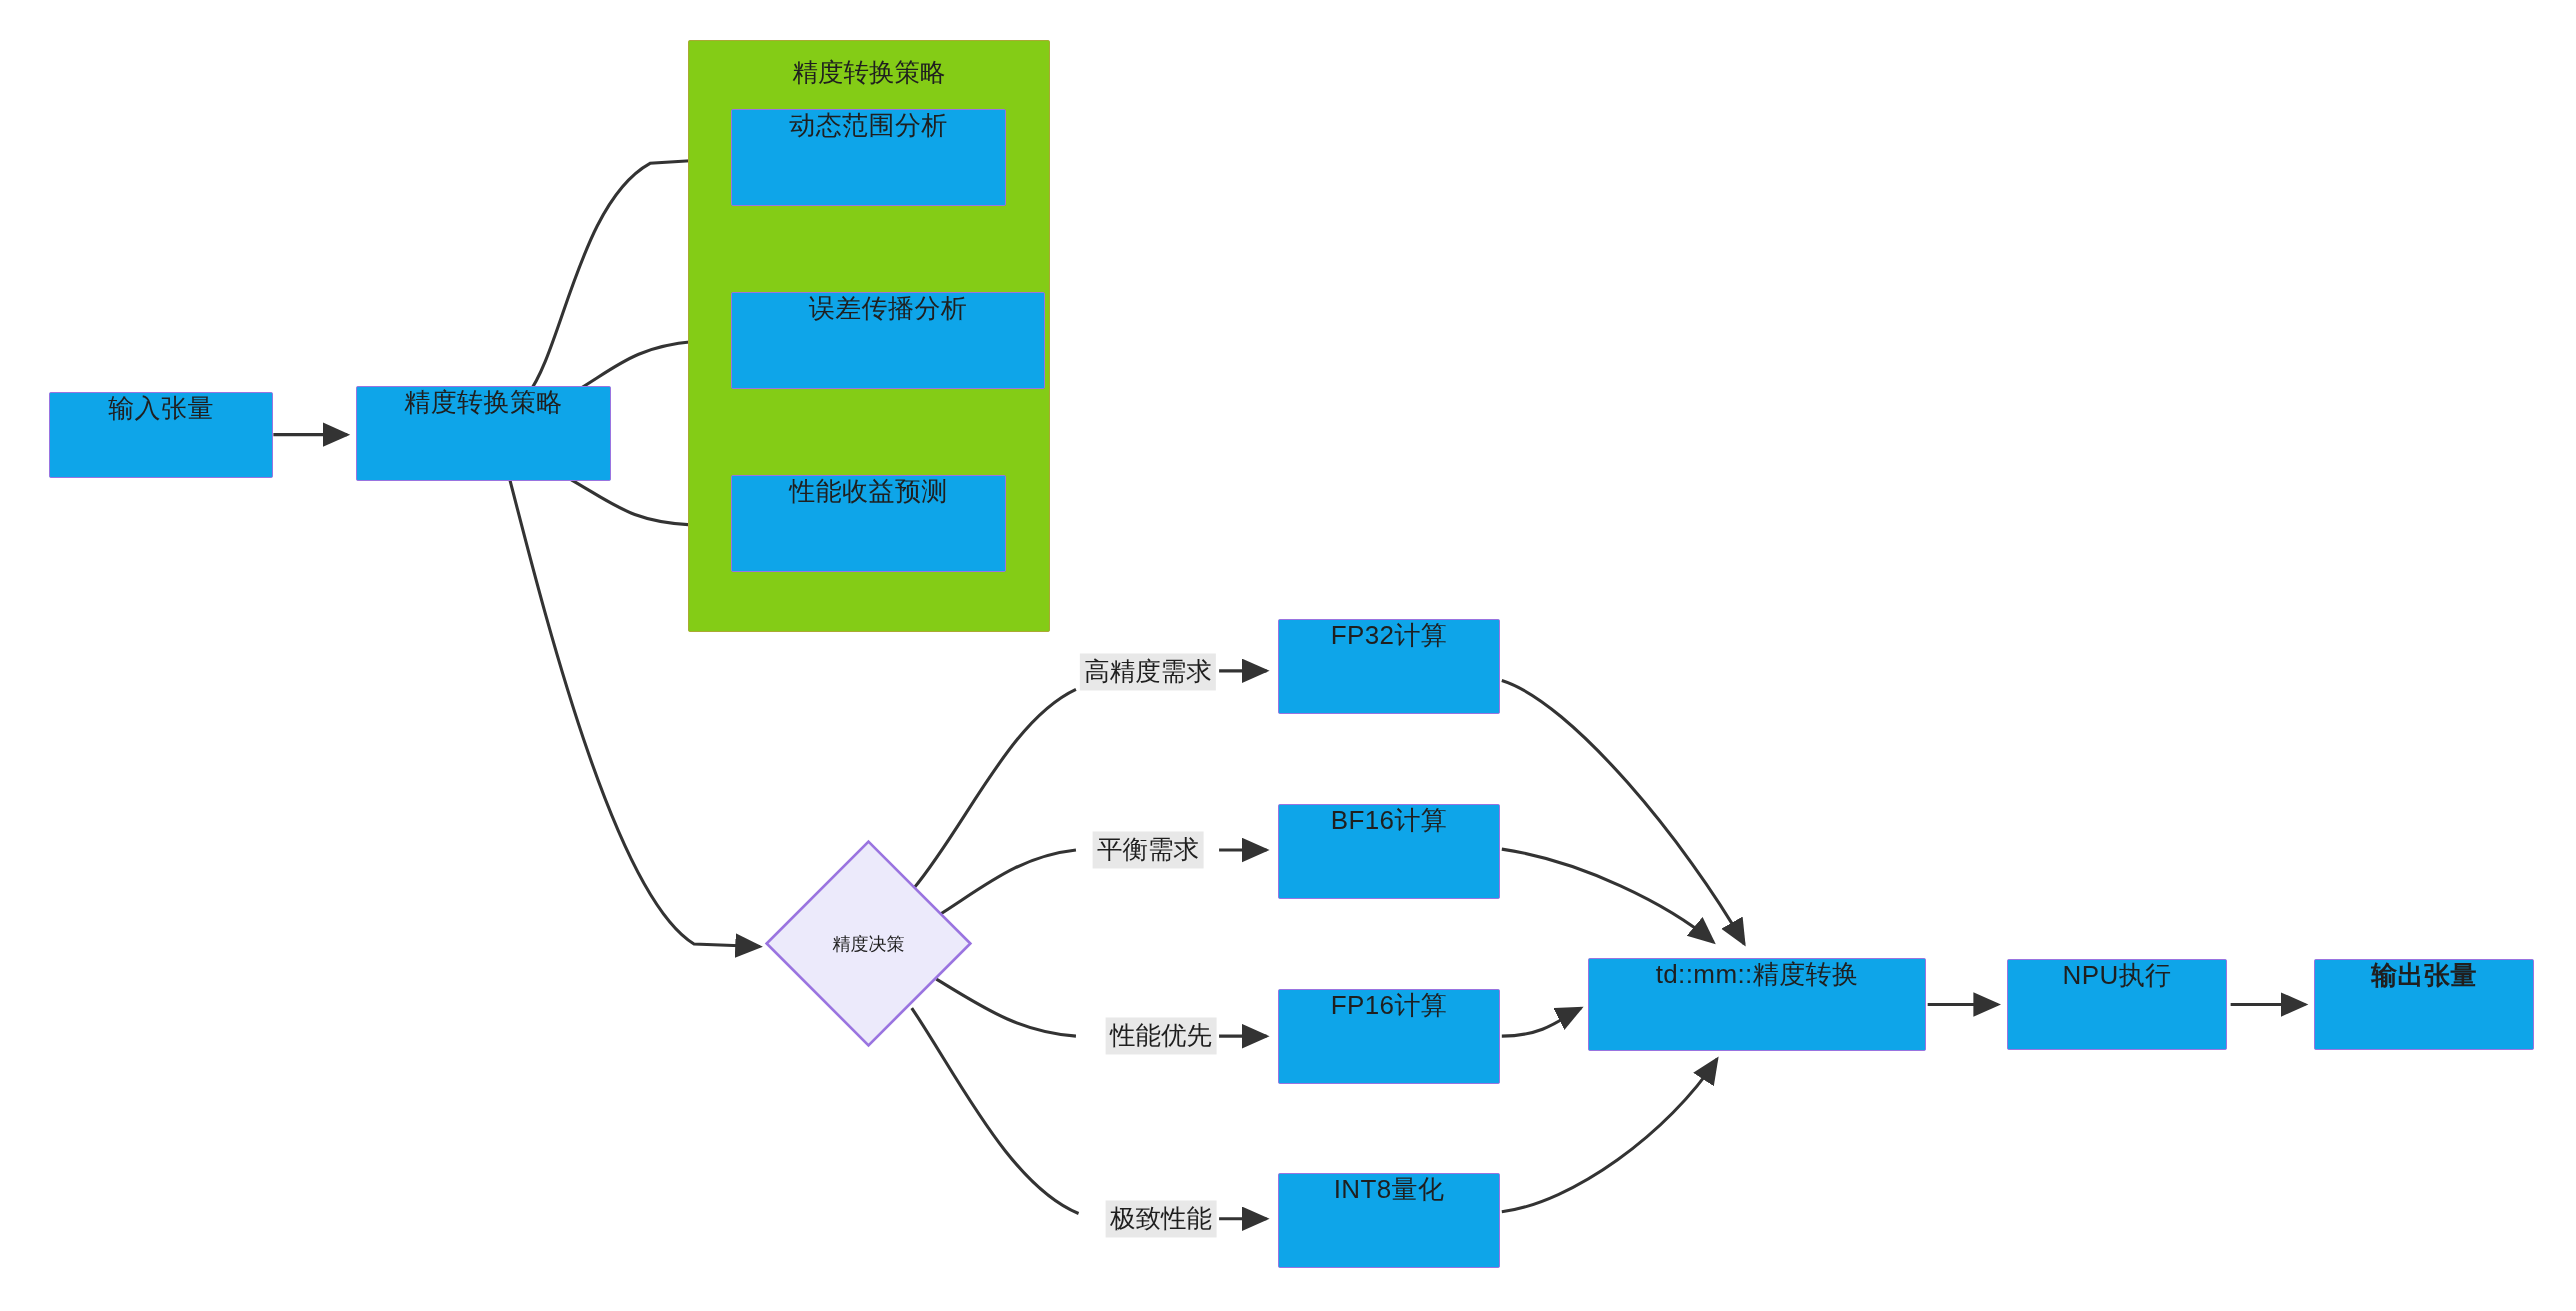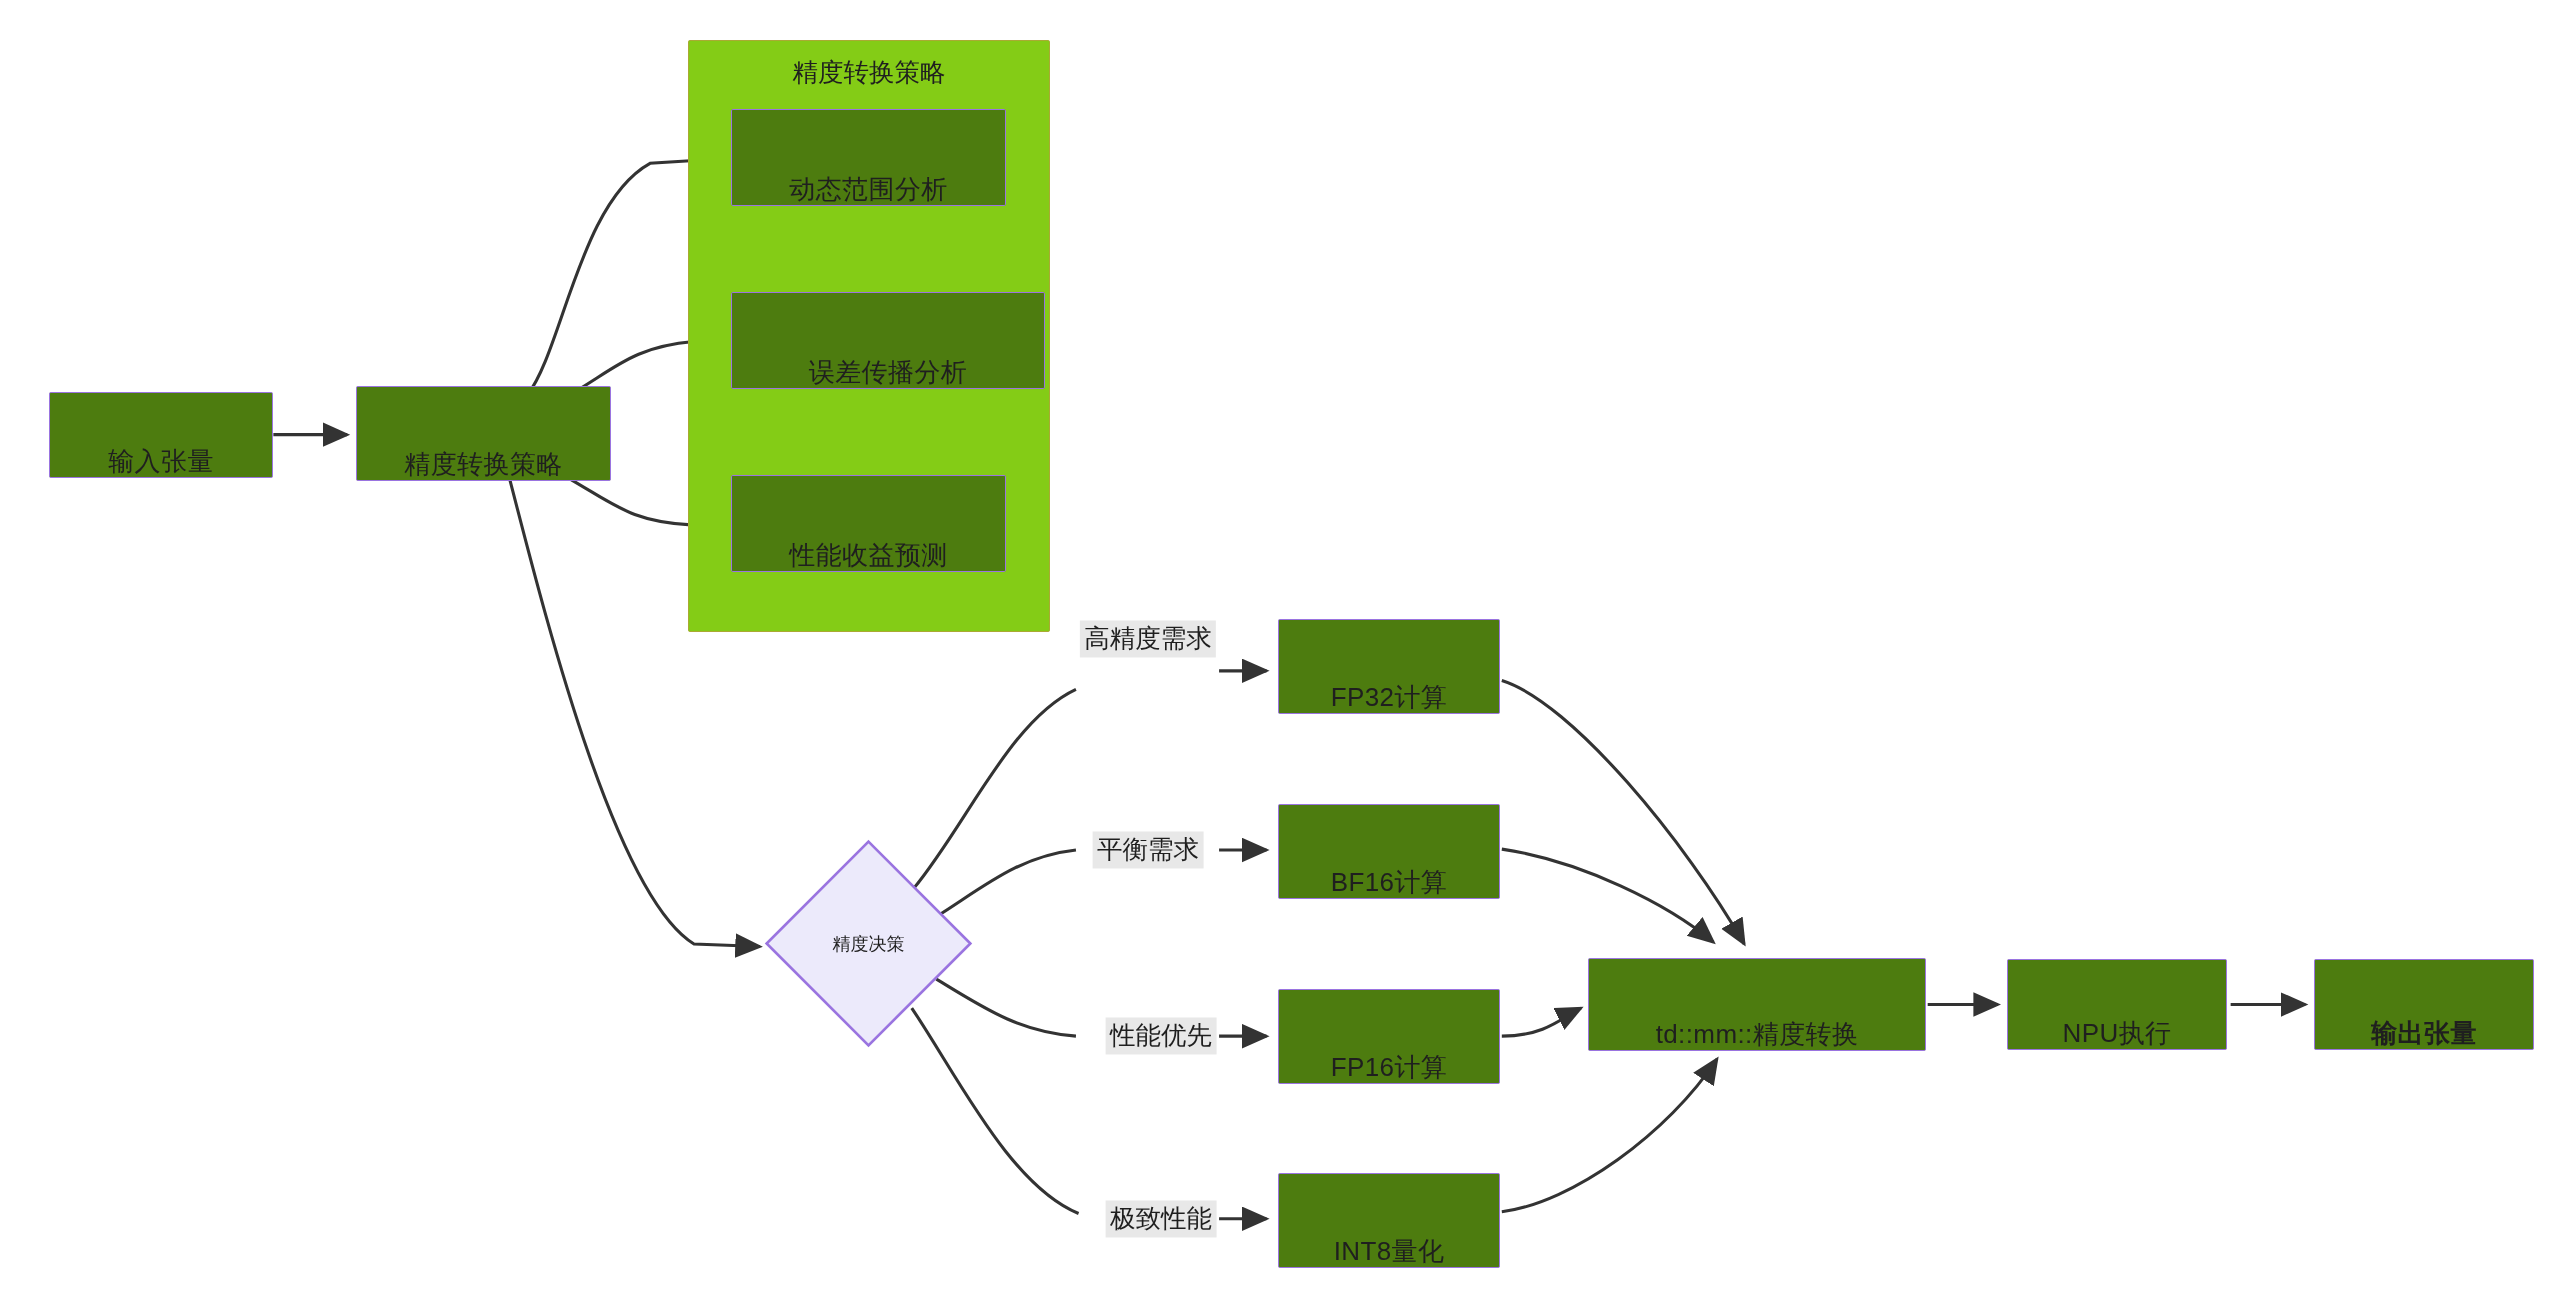--- a/index.html
+++ b/index.html
@@ -21,25 +21,25 @@
     position: absolute;
     left: 0;
     top: 0;
     width: 2576px;
     height: 1311px;
     pointer-events: none;
   }
   .node {
     position: absolute;
     box-sizing: border-box;
-    background: #4d7c0f;
+    background: #0ea5e9;
     border: 1.8px solid #9A74E0;
     border-radius: 1.8px;
     display: flex;
-    align-items: flex-end;
+    align-items: flex-start;
     justify-content: center;
     color: #1f1f1f;
     font-size: 26px;
     line-height: 1.2;
     letter-spacing: 0.4px;
     white-space: nowrap;
   }
   .subgraph {
     position: absolute;
     box-sizing: border-box;
@@ -188,21 +188,21 @@
   </div>
 
   <div class="node" style="left:2007px; top:959px; width:220px; height:91px;">
     <span>NPU执行</span>
   </div>
 
   <div class="node" style="left:2314px; top:959px; width:220px; height:91px;font-weight:bold;">
     <span>输出张量</span>
   </div>
 
-  <div class="edge-label" style="left:1148px; top:639px;">高精度需求</div>
+  <div class="edge-label" style="left:1148px; top:672px;">高精度需求</div>
 
   <div class="edge-label" style="left:1148px; top:850px;">平衡需求</div>
 
   <div class="edge-label" style="left:1161px; top:1036px;">性能优先</div>
 
   <div class="edge-label" style="left:1161px; top:1219px;">极致性能</div>
 
 </div>
 
 

